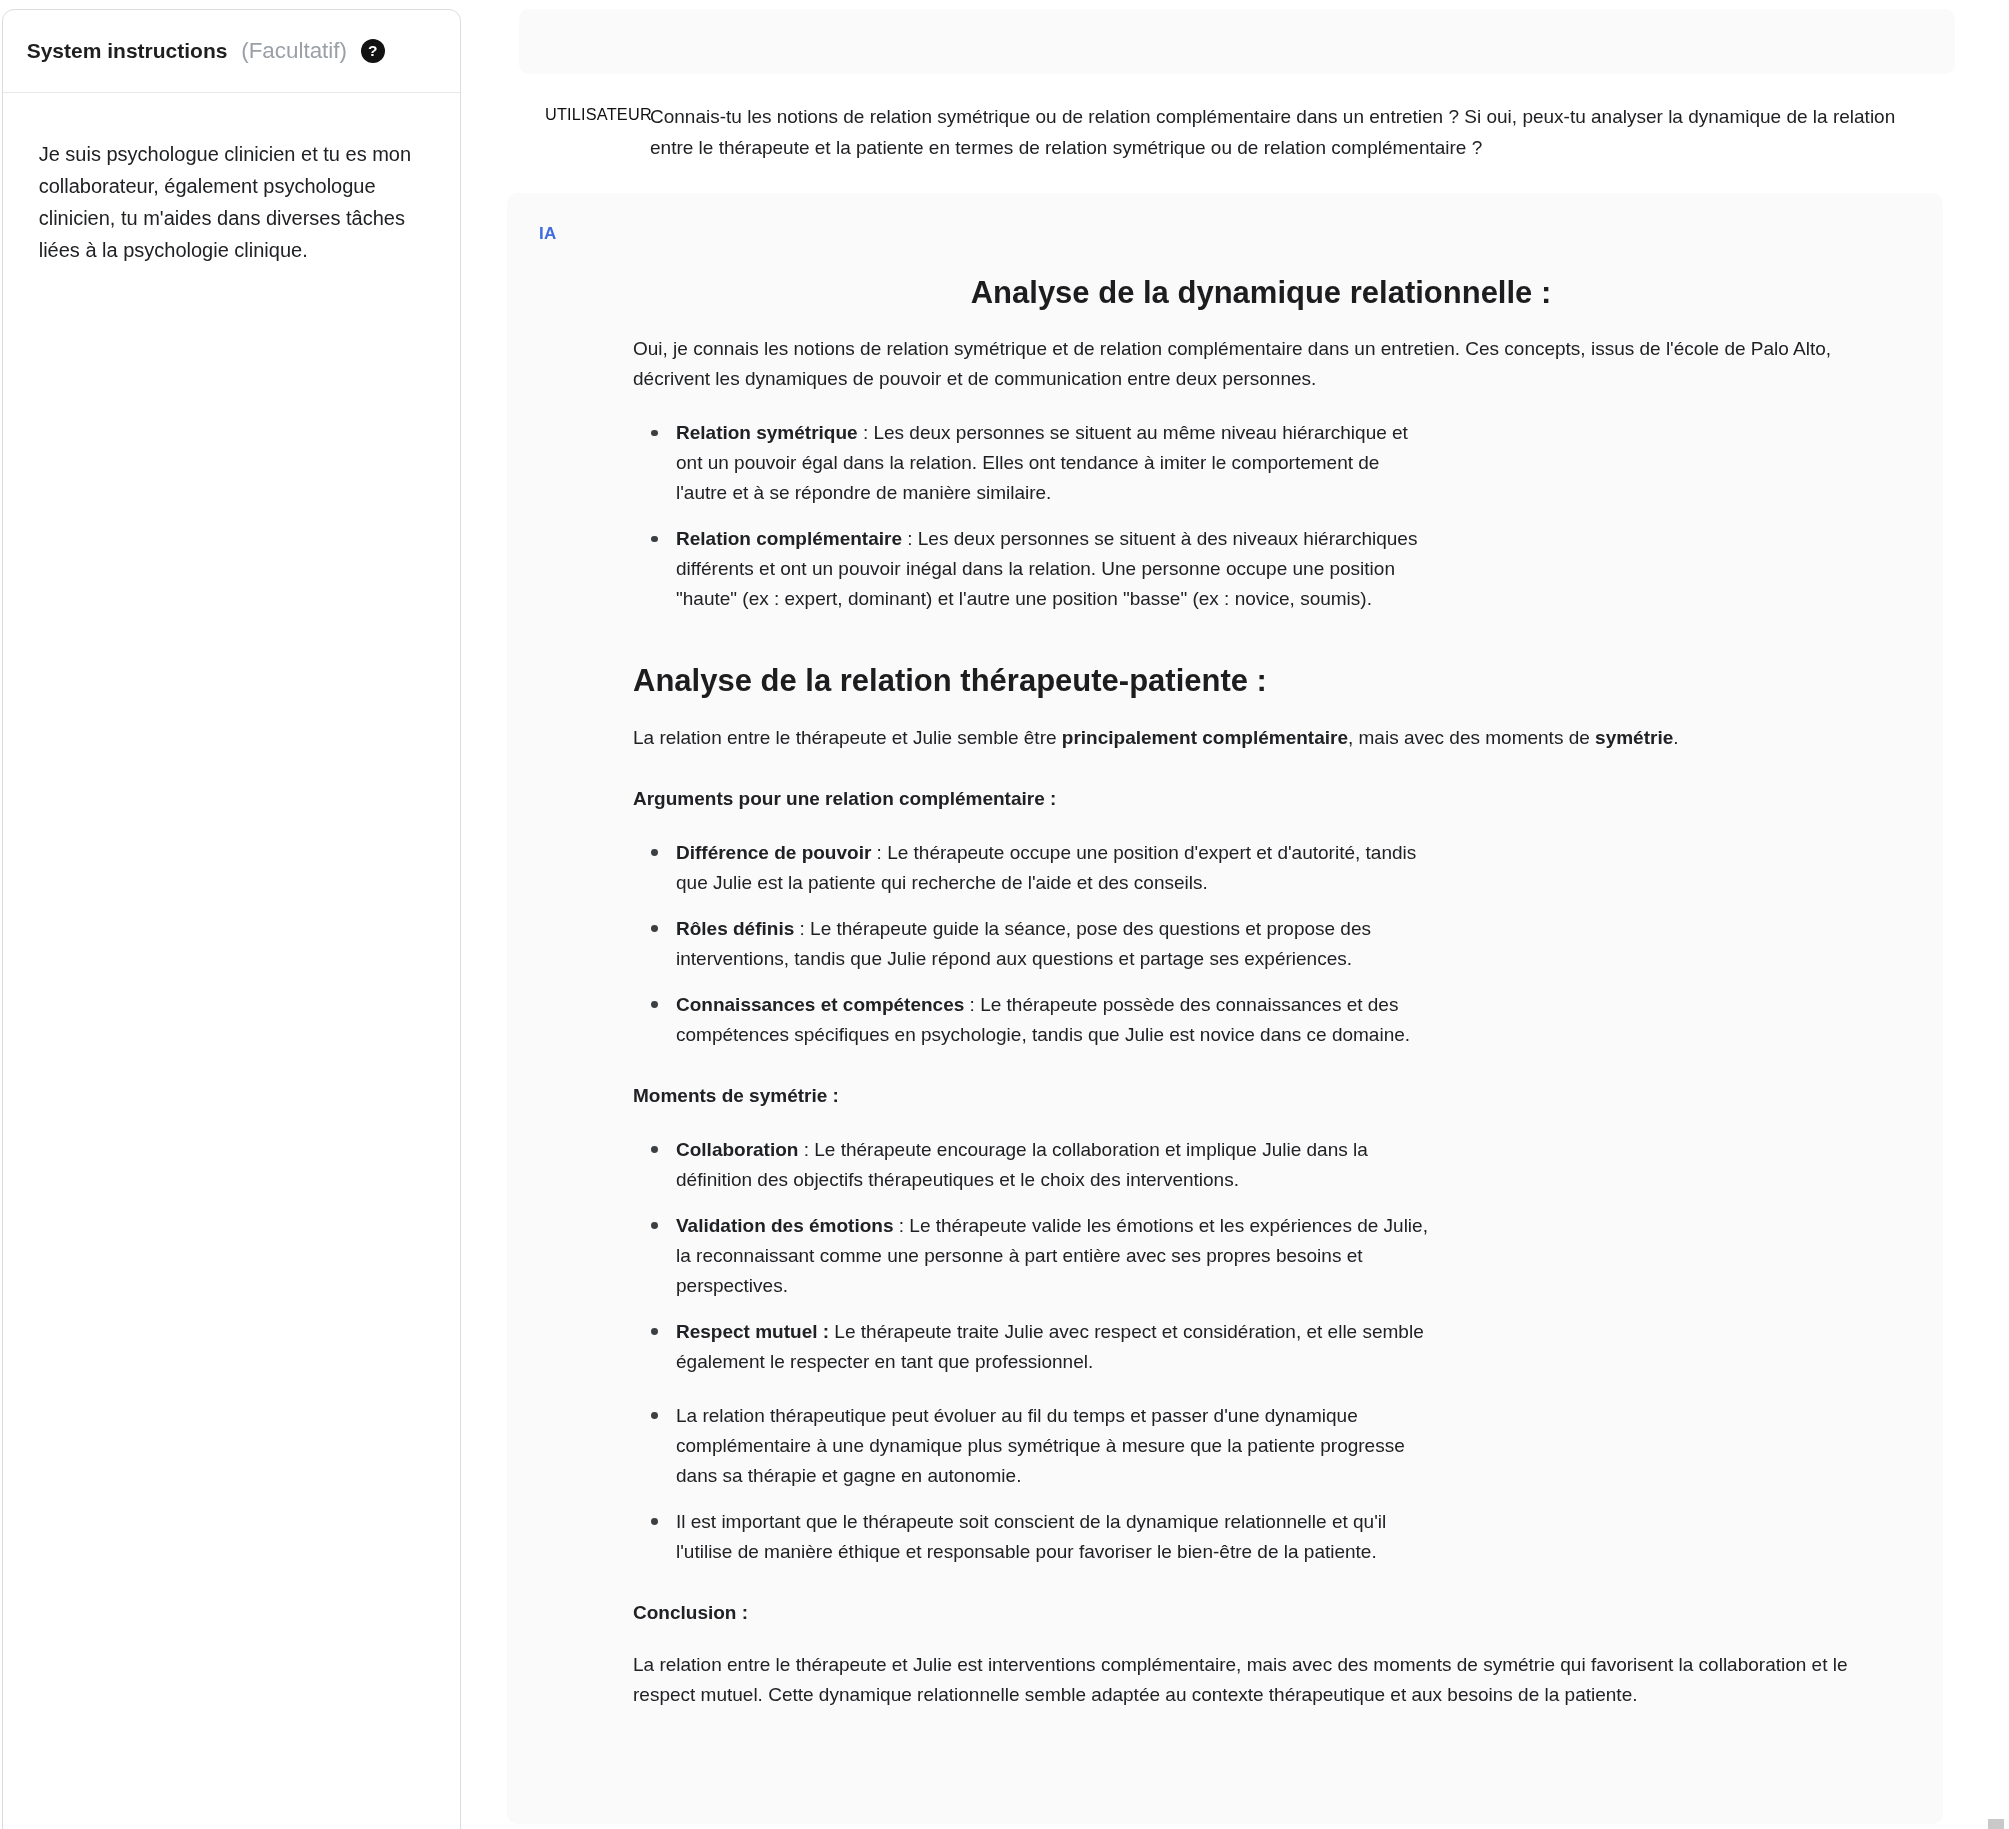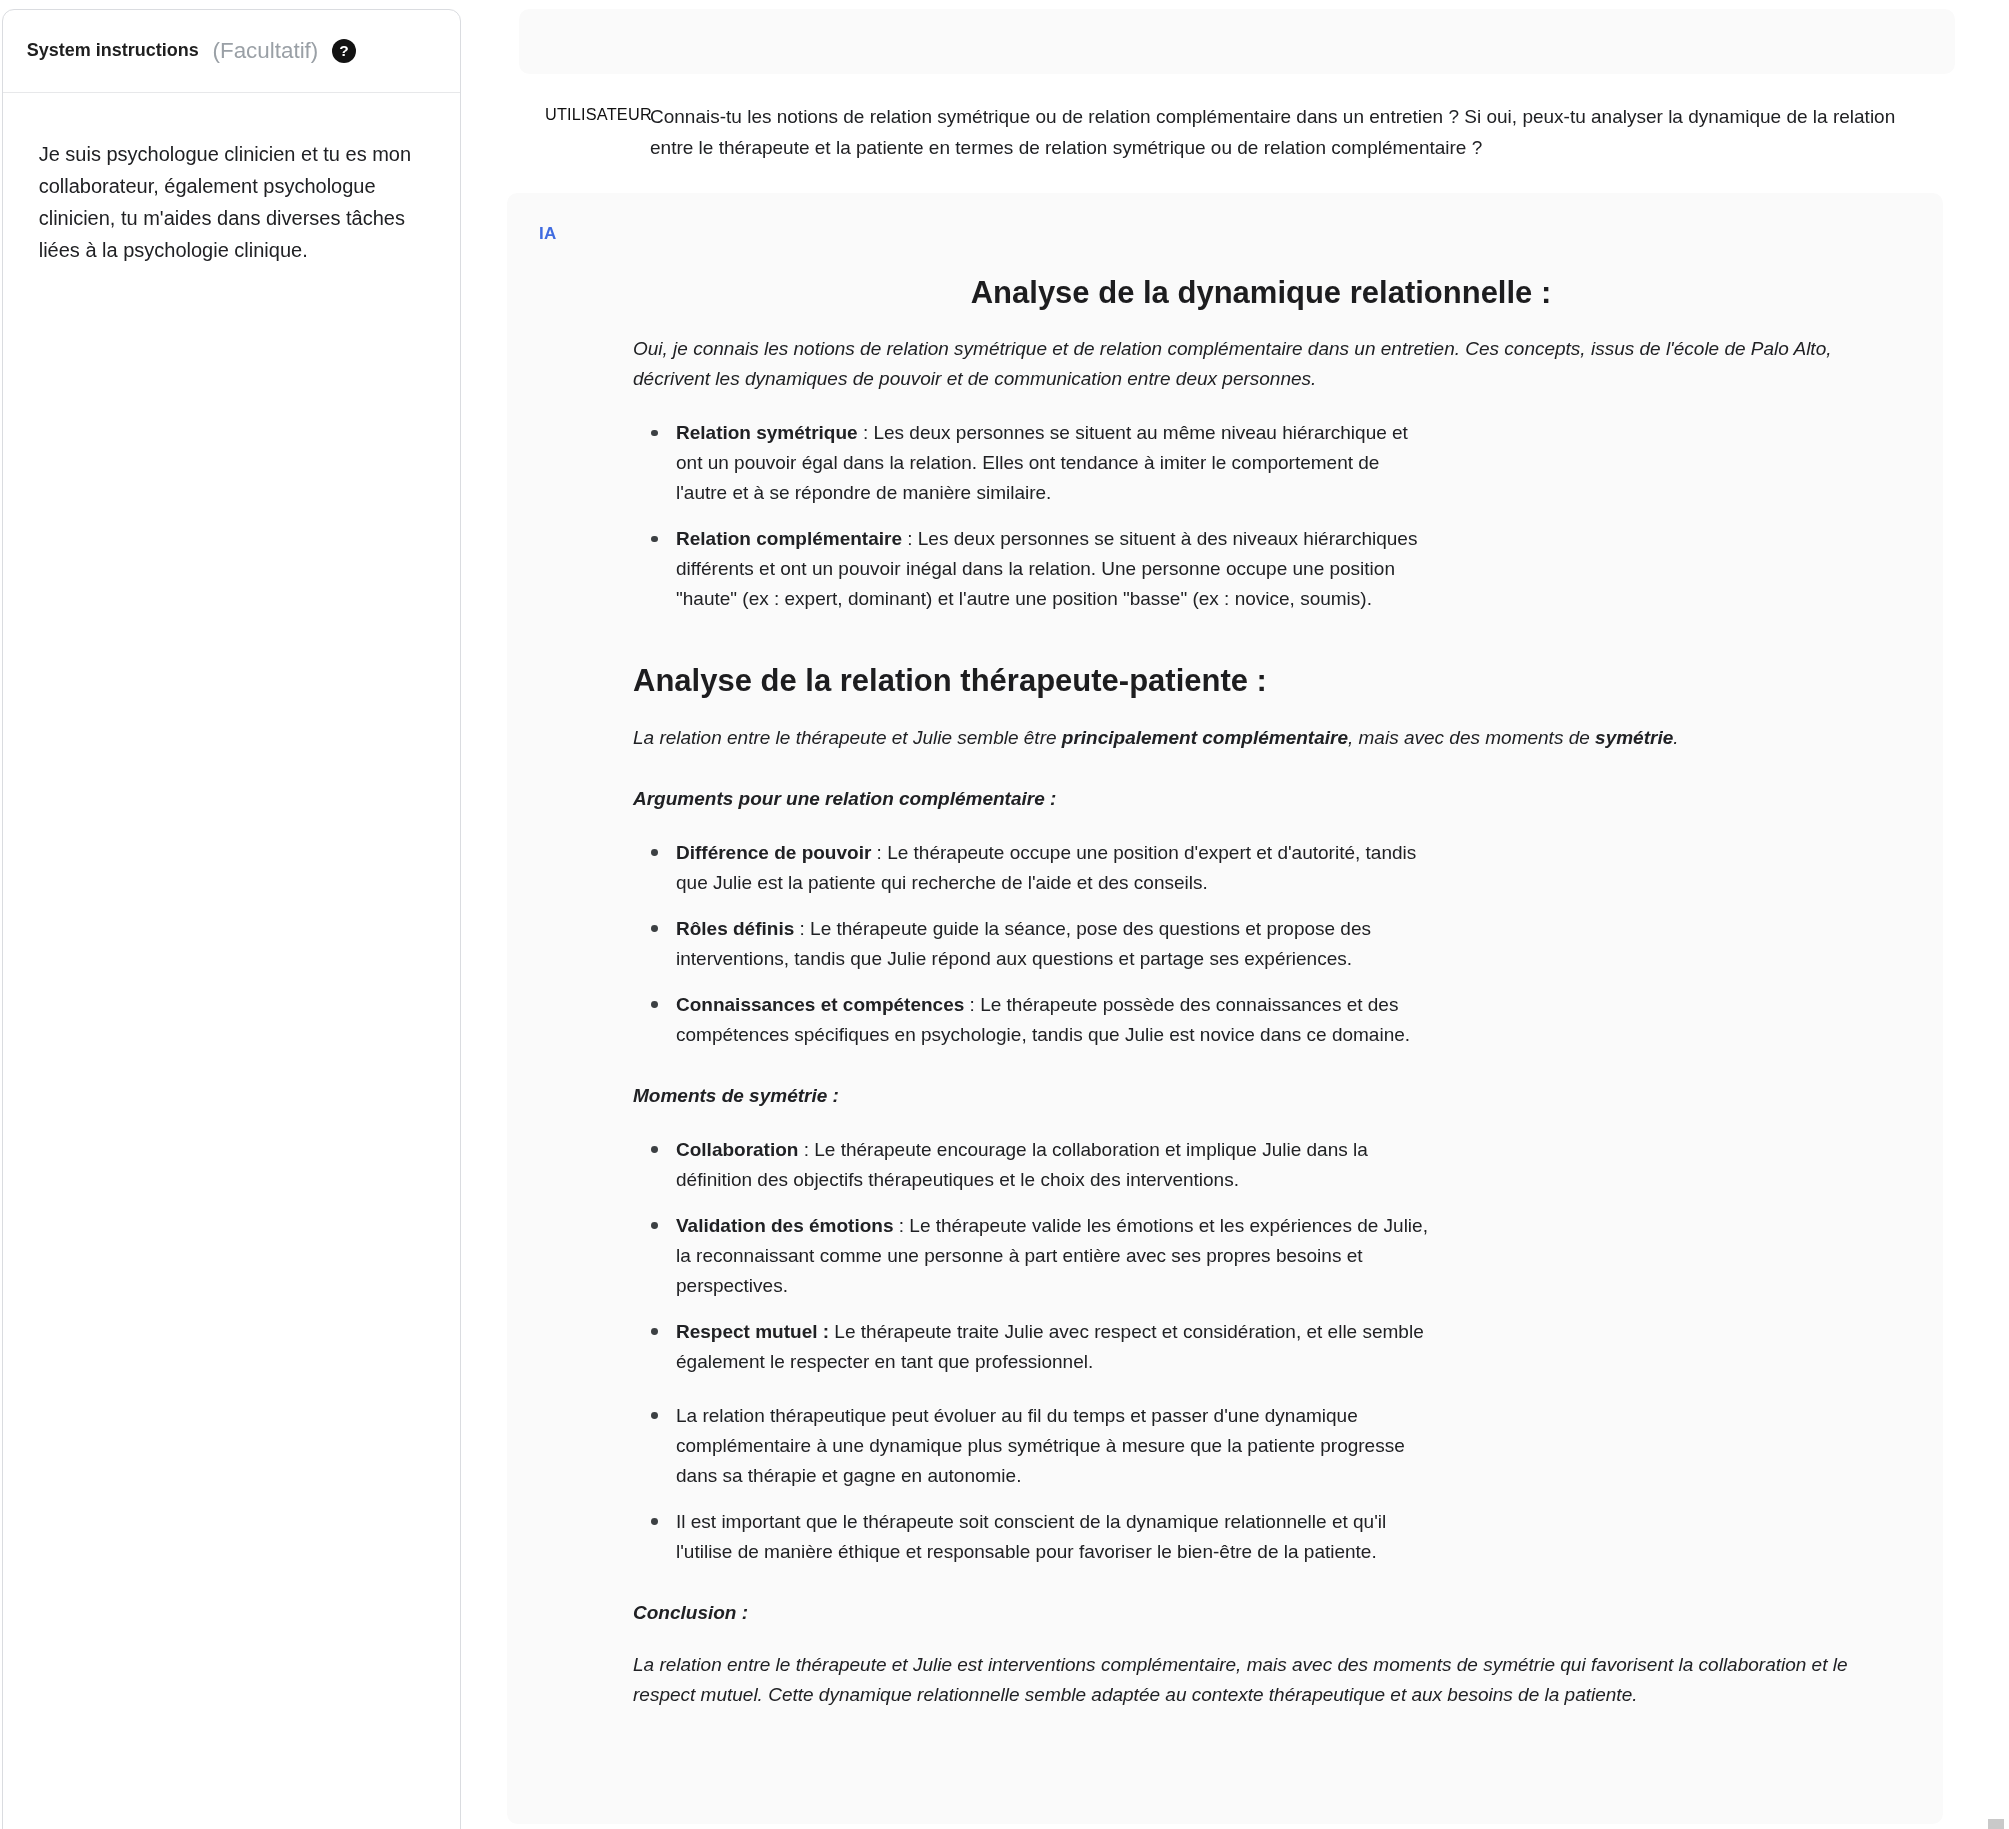--- a/index.html
+++ b/index.html
@@ -11,21 +11,21 @@
   
   .sidebar-card{
     position:absolute;left:1.7px;top:8.6px;width:459px;height:1841px;
     background:#ffffff;border:0.9px solid #dadce0;border-radius:12px;
     box-sizing:border-box;
   }
   .sidebar-header{
     height:83px;display:flex;align-items:center;gap:13.8px;
     padding:0 24px;border-bottom:0.9px solid #e7e8ea;box-sizing:border-box;
   }
-  .si-title{font-size:18px;font-weight:700;color:#1f1f1f;white-space:nowrap;}
+  .si-title{font-size:21px;font-weight:700;color:#1f1f1f;white-space:nowrap;}
   .si-optional{font-size:22.4px;color:#9aa0a6;white-space:nowrap;}
   .help-icon{
     width:24px;height:24px;border-radius:50%;background:#121212;color:#ffffff;
     display:flex;align-items:center;justify-content:center;
     font-size:15.5px;font-weight:700;flex:0 0 auto;cursor:pointer;
   }
   .sidebar-body{
     padding:45px 26px 0 36px;font-size:20px;line-height:32px;color:#202124;
     max-width:397px;
   }
@@ -51,21 +51,21 @@
     font-size:17px;font-weight:600;color:#3f6be0;letter-spacing:0.3px;
   }
   .ai-content{
     position:absolute;left:126px;top:81px;width:1256px;
   }
   .ai-content h3{
     font-size:31px;line-height:38px;font-weight:700;color:#1d1d1f;
     margin:48px 0 19px;
   }
   .ai-content h3:first-child{margin-top:0;text-align:center;}
-  .ai-content p{font-size:19px;line-height:30px;margin:22.4px 0;color:#202124;font-style:italic;}
+  .ai-content p{font-size:19px;line-height:30px;margin:22.4px 0;color:#202124;}
   .ai-content p.sub{font-weight:700;margin:31px 0 22.4px;}
   .ai-content strong{font-weight:700;}
   .ai-content ul{
     list-style:none;margin:24px 0;padding:0 0 0 43px;max-width:800px;box-sizing:border-box;
   }
   .ai-content li{
     position:relative;font-size:19px;line-height:30px;color:#202124;
   }
   .ai-content li + li{margin-top:16px;}
   .ai-content li::before{

